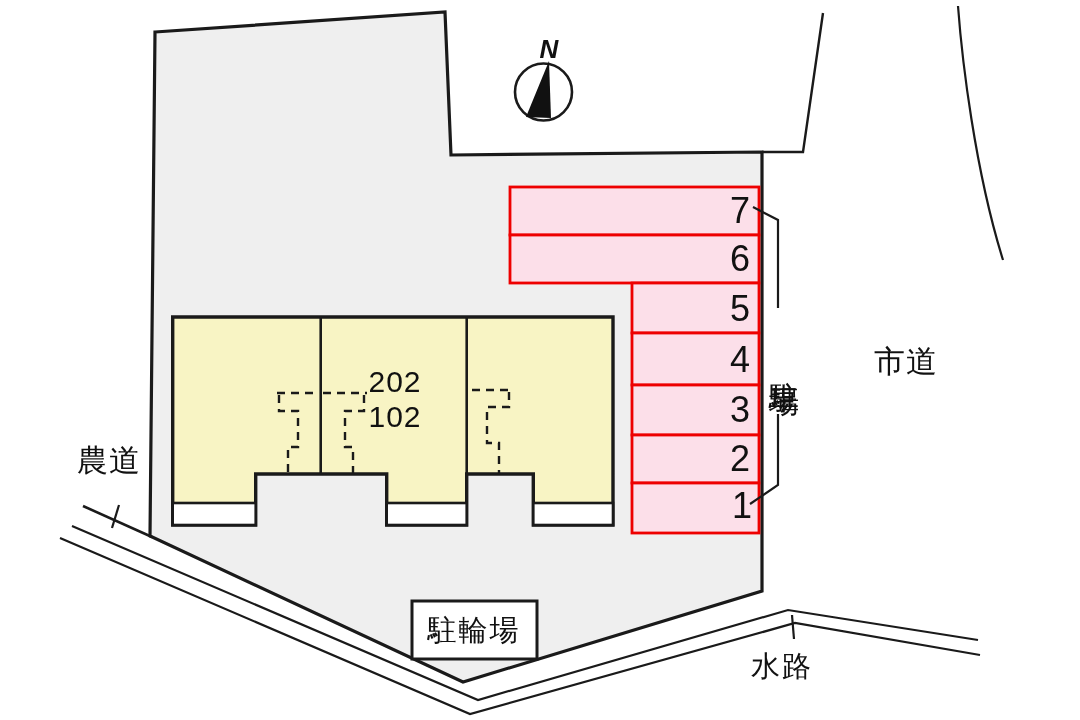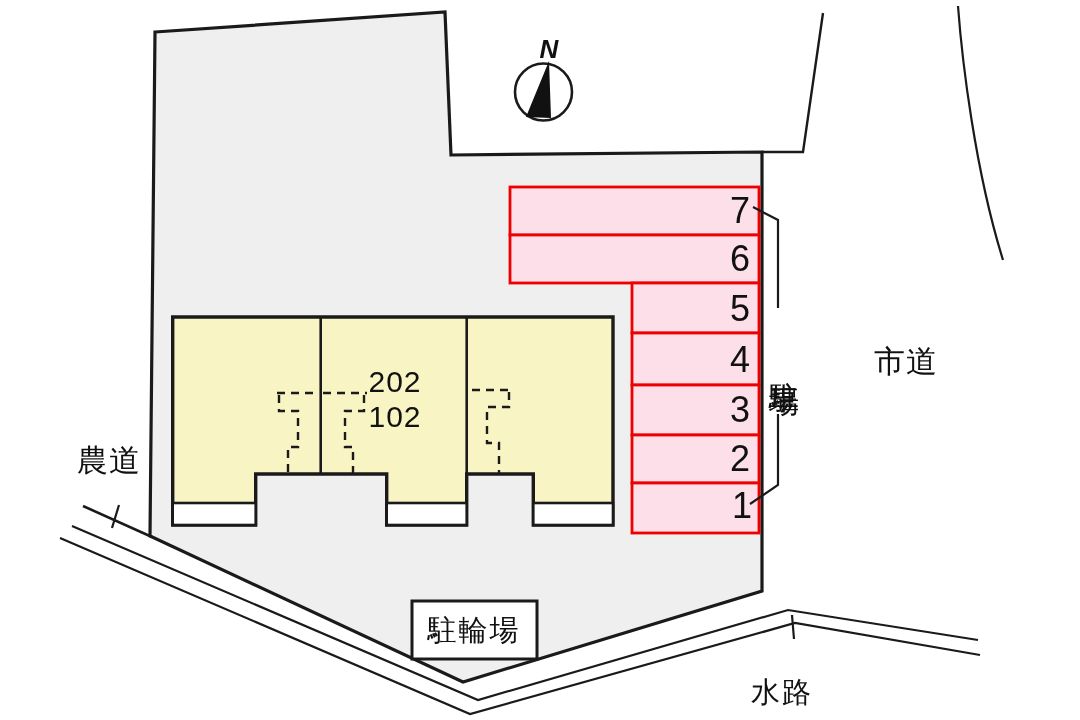--- a/index.html
+++ b/index.html
@@ -76,15 +76,15 @@
   <div class="lbl space-num" style="left:740px;top:360px;">4</div>
   <div class="lbl space-num" style="left:740px;top:410px;">3</div>
   <div class="lbl space-num" style="left:740px;top:459px;">2</div>
   <div class="lbl space-num" style="left:742px;top:506px;">1</div>
 
   <div class="lbl vertical" style="left:784px;top:361px;">駐車場</div>
 
   <div class="lbl kanji" style="left:873px;top:361px;margin-left:33px;">市道</div>
   <div class="lbl kanji" style="left:109px;top:460px;">農道</div>
   <div class="lbl kanji-sm" style="left:474px;top:630px;">駐輪場</div>
-  <div class="lbl kanji-sm" style="left:782px;top:692px;">水路</div>
+  <div class="lbl kanji-sm" style="left:782px;top:666px;">水路</div>
 
 </div>
 
 </body></html>

